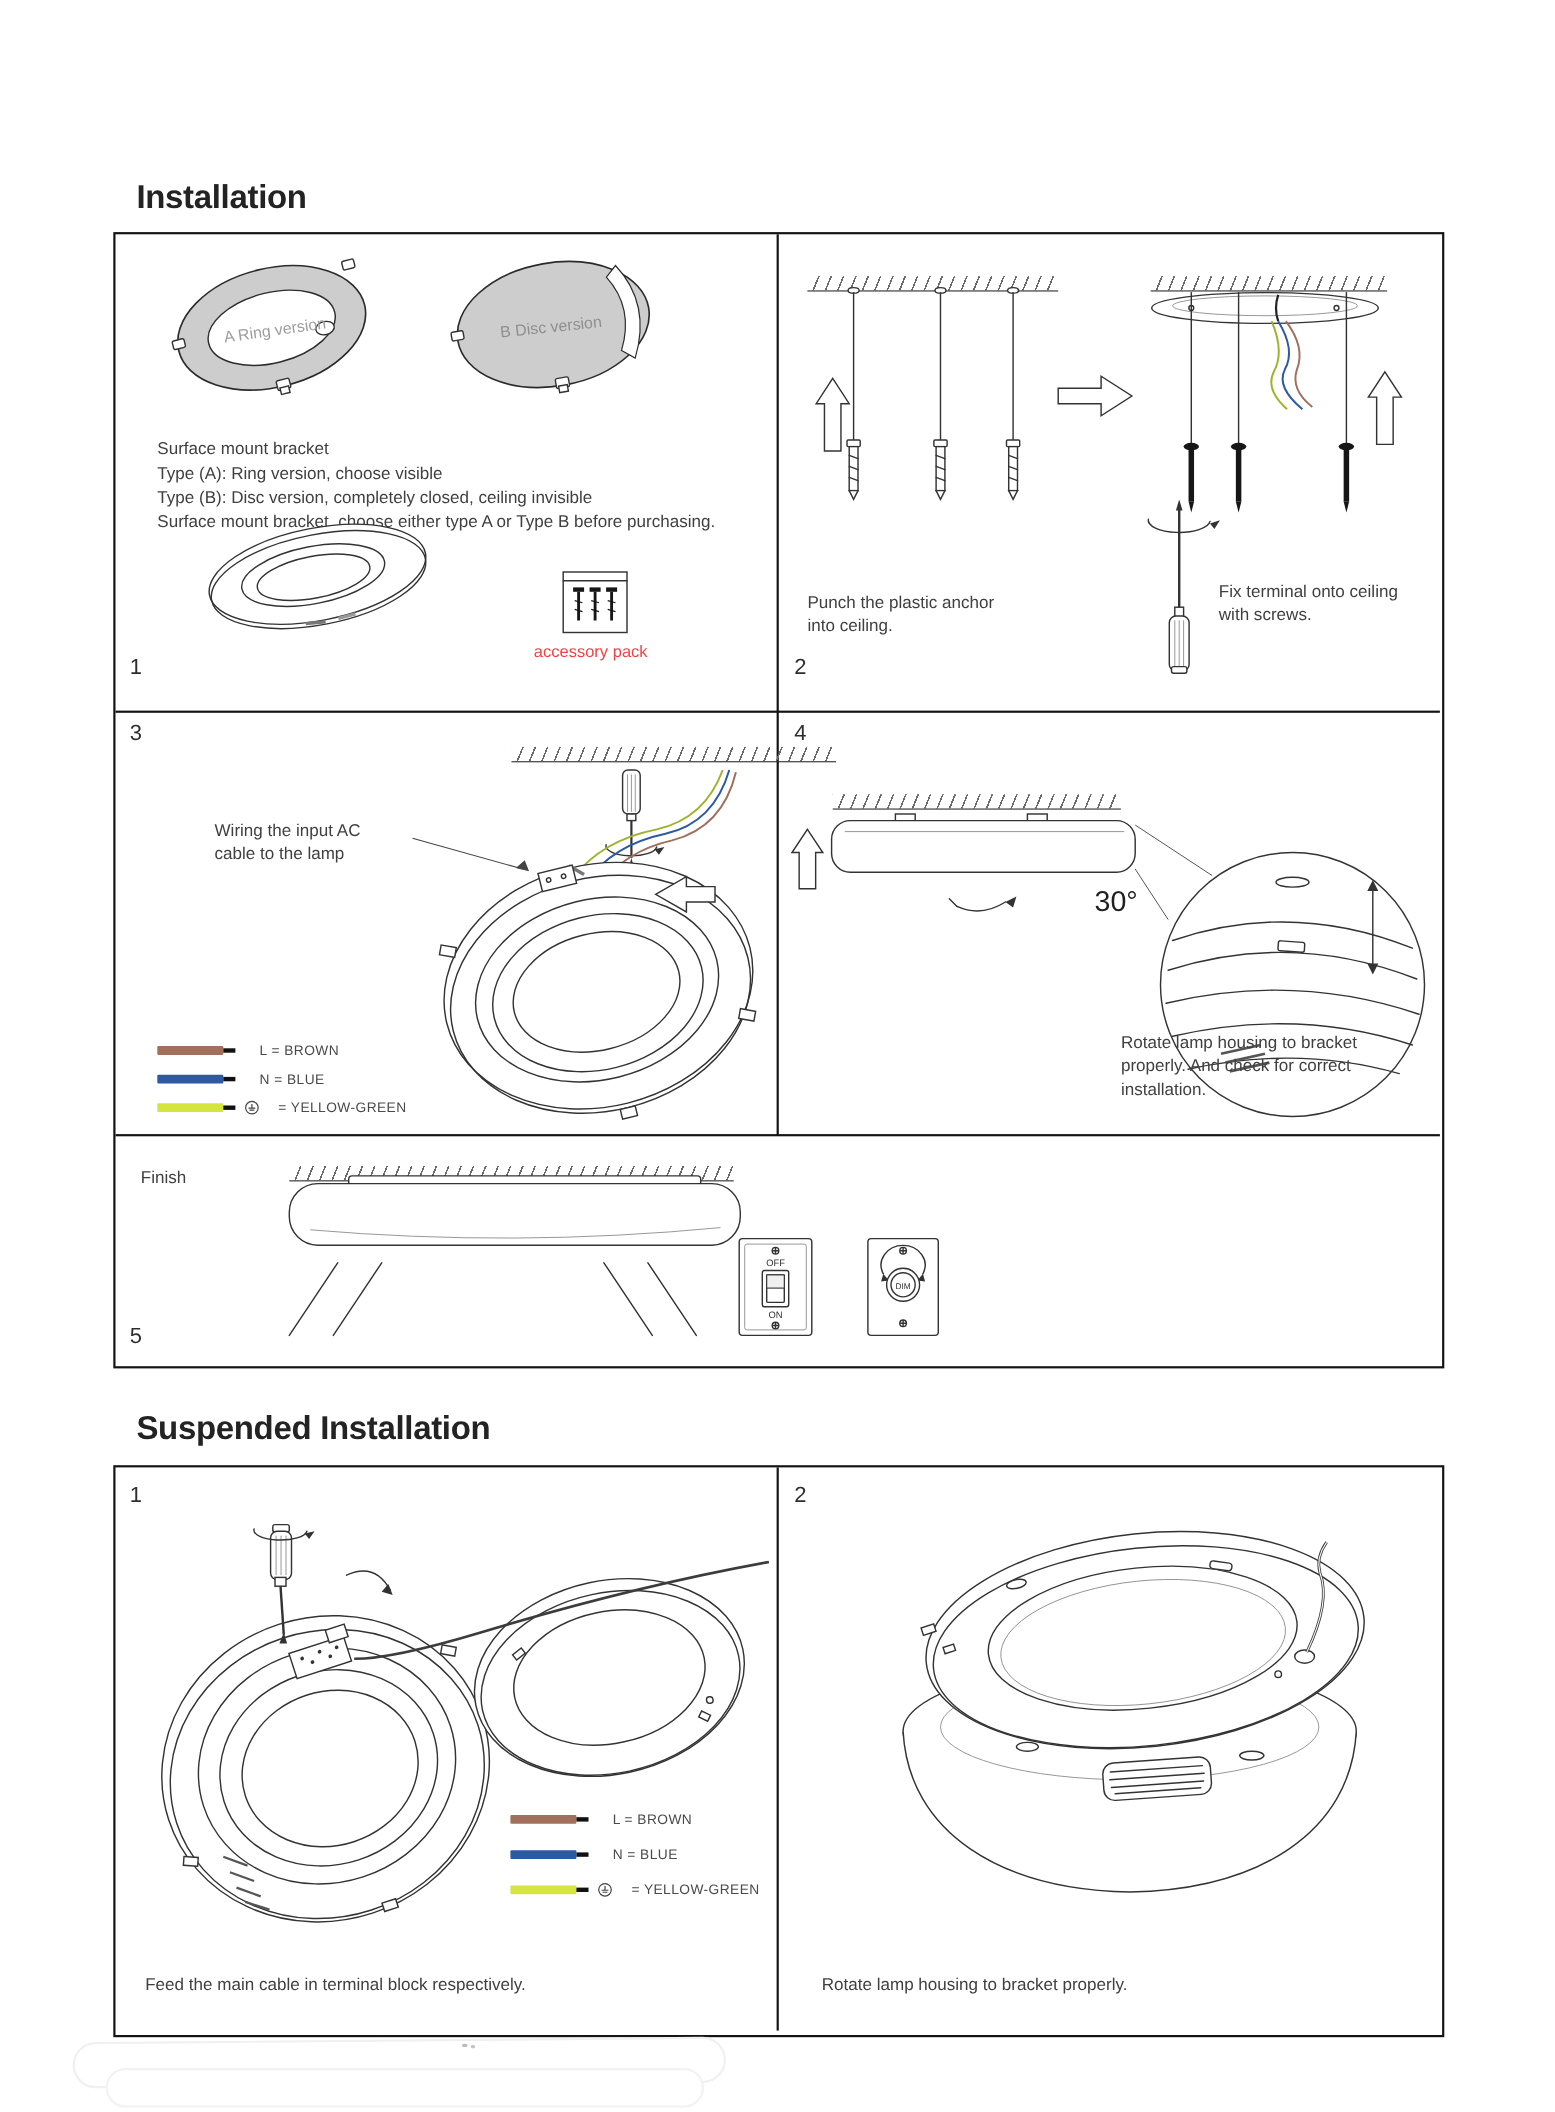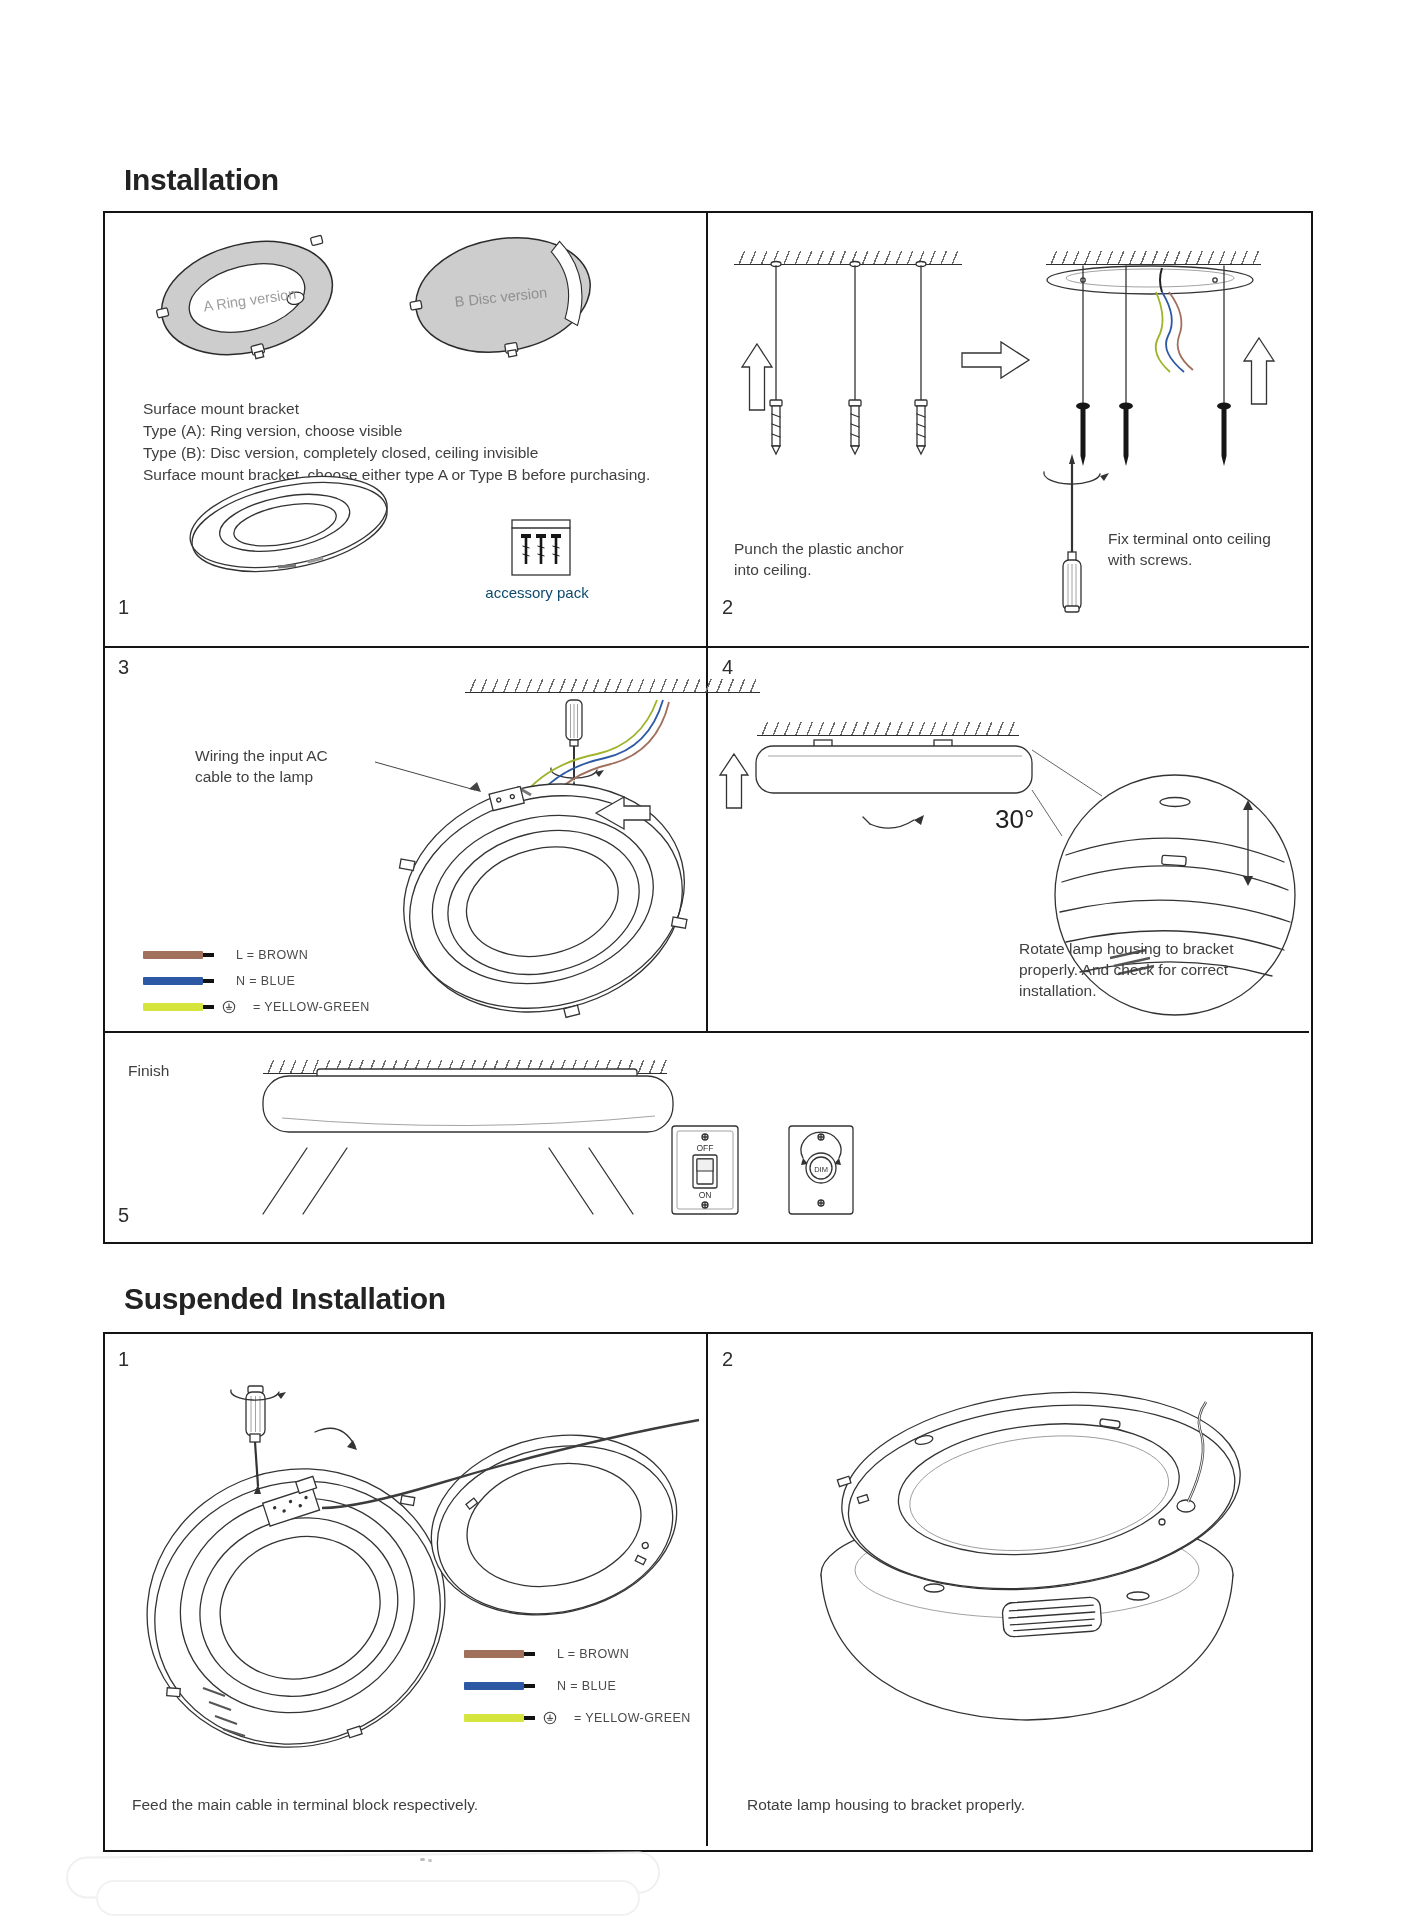--- a/index.html
+++ b/index.html
@@ -4,21 +4,21 @@
 <style>
   html,body{margin:0;padding:0;background:#fff;}
   .page{position:relative;width:1414px;height:1920px;background:#fff;overflow:hidden;
         font-family:"Liberation Sans",sans-serif;color:#3f3f3f;}
   .title{position:absolute;font-size:30px;font-weight:800;color:#232323;letter-spacing:-.3px;white-space:nowrap;margin-left:24px;}
   .frame{position:absolute;border:2.2px solid #141414;}
   .vline,.hline{position:absolute;background:#141414;}
   .num{position:absolute;font-size:20px;color:#2e2e2e;}
   .cap{position:absolute;font-size:15.5px;line-height:21px;color:#3f3f3f;white-space:nowrap;}
   .desc{position:absolute;font-size:15.5px;line-height:22px;color:#3f3f3f;white-space:nowrap;}
-  .acclabel{position:absolute;font-size:15px;color:#0c4a6e;text-align:center;width:170px;}
+  .acclabel{position:absolute;font-size:15px;color:#ef4444;text-align:center;width:170px;}
   .hatch{position:absolute;height:13px;border-bottom:1.7px solid #2d2d2d;
          background:repeating-linear-gradient(112deg,rgba(0,0,0,0) 0 9px,#6a6a6a 9px 10.4px);}
   .d-svg{position:absolute;}
   svg .s{stroke:#333;fill:none;stroke-width:1.3;stroke-linecap:round;}
   svg .sf{stroke:#333;fill:#fff;stroke-width:1.3;}
   svg .gray{fill:#cdcdcd;stroke:#2b2b2b;stroke-width:1.5;}
   svg .thin{stroke:#8a8a8a;fill:none;stroke-width:.8;}
   svg .blk{fill:#161616;stroke:none;}
   svg text{font-family:"Liberation Sans",sans-serif;}
   .legend{position:absolute;}

